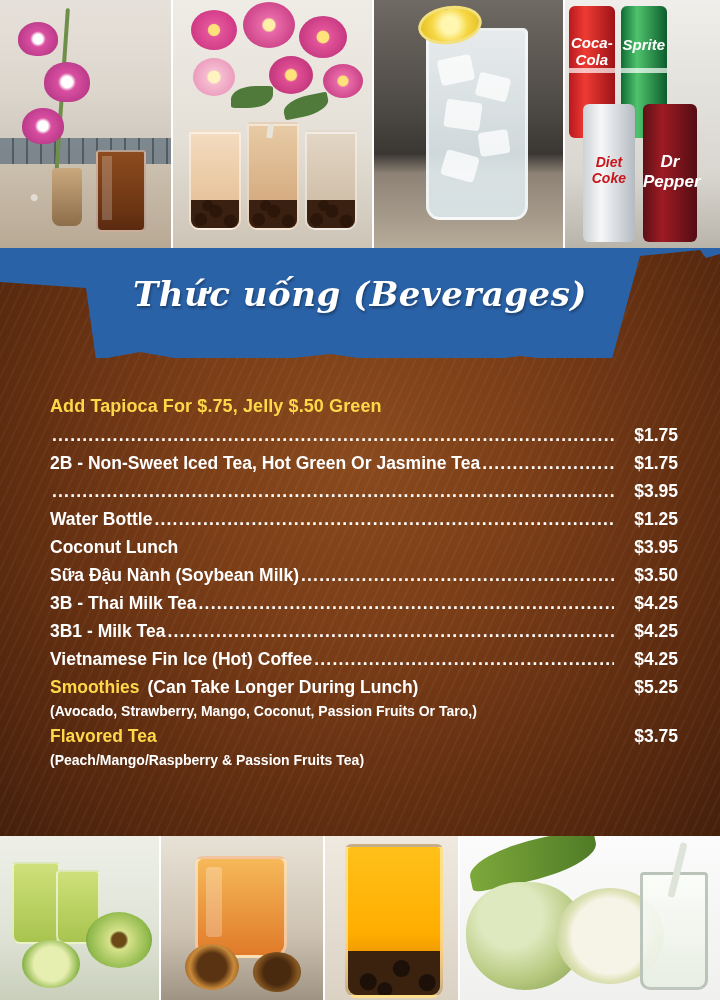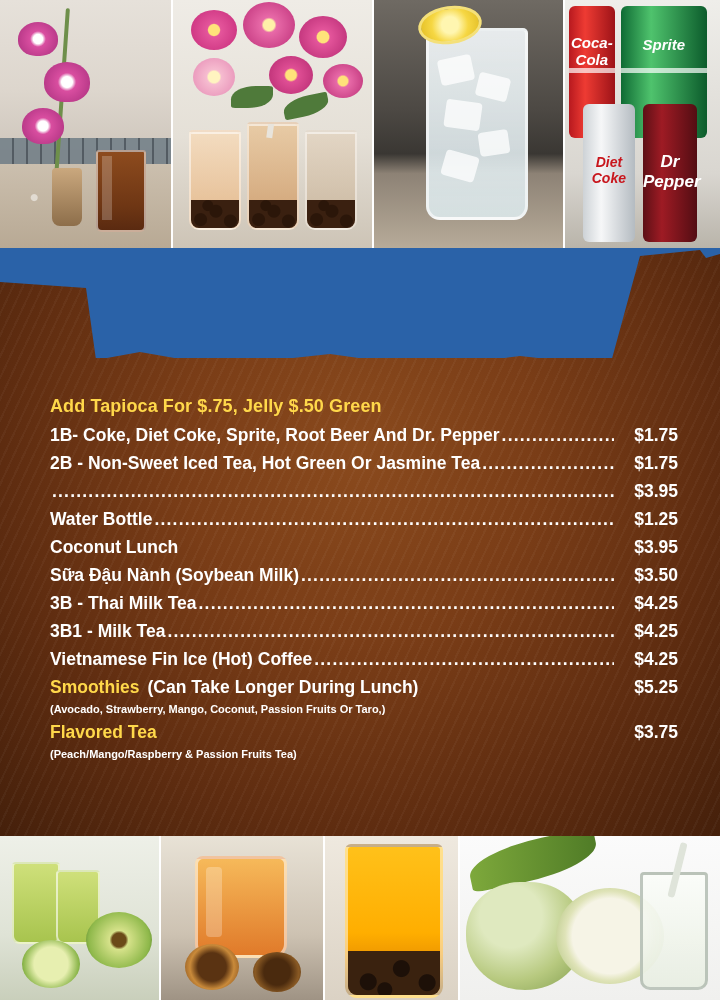--- a/index.html
+++ b/index.html
@@ -153,21 +153,21 @@
     position: absolute; left: 44px; top: 6px; width: 58px; height: 32px;
     border-radius: 50%;
     background: radial-gradient(circle at 50% 50%, #fff6b0 0 25%, #f6d743 55%, #e0bb22 100%);
     border: 3px solid #f4e07a; transform: rotate(-8deg);
   }
 
   
   .p4 .bg { position: absolute; inset: 0; background: linear-gradient(180deg,#efeeea 0%,#d9d6d0 70%,#b9b4aa 100%); }
   .p4 .can { position: absolute; border-radius: 6px; }
   .p4 .coke { left: 4px; top: 6px; width: 46px; height: 132px; background: linear-gradient(90deg,#b8191f,#ee3b33 35%,#9d1318); }
-  .p4 .sprite { left: 56px; top: 6px; width: 46px; height: 132px; background: linear-gradient(90deg,#0f6b34,#4fc36d 35%,#0c5c2c); padding-left: 40px; }
+  .p4 .sprite { left: 56px; top: 6px; width: 46px; height: 132px; background: linear-gradient(90deg,#0f6b34,#4fc36d 35%,#0c5c2c); }
   .p4 .dietcoke { left: 18px; top: 104px; width: 52px; height: 138px; background: linear-gradient(90deg,#cdd2d6,#f6f7f8 35%,#b4bbc1); }
   .p4 .drpepper { left: 78px; top: 104px; width: 54px; height: 138px; background: linear-gradient(90deg,#5d1016,#9e1b24 35%,#530d13); }
   .p4 .lbl { position: absolute; left: 0; right: 0; text-align: center; color: #fff; font-weight: bold; font-style: italic; }
   .p4 .coke .lbl { top: 28px; font-size: 15px; }
   .p4 .sprite .lbl { top: 30px; font-size: 15px; }
   .p4 .dietcoke .lbl { top: 34px; font-size: 14px; color: #c8161d; margin-top: 16px; }
   .p4 .drpepper .lbl { top: 48px; font-size: 17px; }
   .p4 .can .stripe { position: absolute; left: 0; right: 0; top: 62px; height: 5px; background: rgba(255,255,255,.7); }
 
   
@@ -238,21 +238,21 @@
     overflow: hidden;
     white-space: nowrap;
     letter-spacing: 1.2px;
     font-weight: bold;
     margin: 0 2px;
   }
   .row .price { flex: 0 0 auto; text-align: right; min-width: 62px; }
   .row.hl .name { color: #ffd84a; }
   .sub {
     color: #ffffff;
-    font-size: 11px;
+    font-size: 14px;
     font-weight: bold;
     margin: -2px 0 7px 0;
   }
 
   
   .bottom-strip {
     position: absolute;
     top: 836px; left: 0;
     width: 720px;
     height: 164px;
@@ -427,27 +427,27 @@
         <div class="lbl">Diet Coke</div>
       </div>
       <div class="can drpepper">
         <div class="lbl">Dr Pepper</div>
       </div>
     </div>
   </div>
 
   <div class="body-wrap">
     <div class="blue-band"></div>
+    <div class="title">Thức uống (Beverages)</div>
 
     <div class="menu">
 
       <div class="note">Add Tapioca For $.75, Jelly $.50 Green</div>
 
       <div class="row">
-        <span class="name">1B- Coke, Diet Coke, Sprite, Root Beer And Dr. Pepper</span>
         <span class="dots">................................................................................................</span>
         <span class="price">$1.75</span>
       </div>
 
       <div class="row">
         <span class="name">2B - Non-Sweet Iced Tea, Hot Green Or Jasmine Tea</span>
         <span class="dots">................................................................................................</span>
         <span class="price">$1.75</span>
       </div>
 

